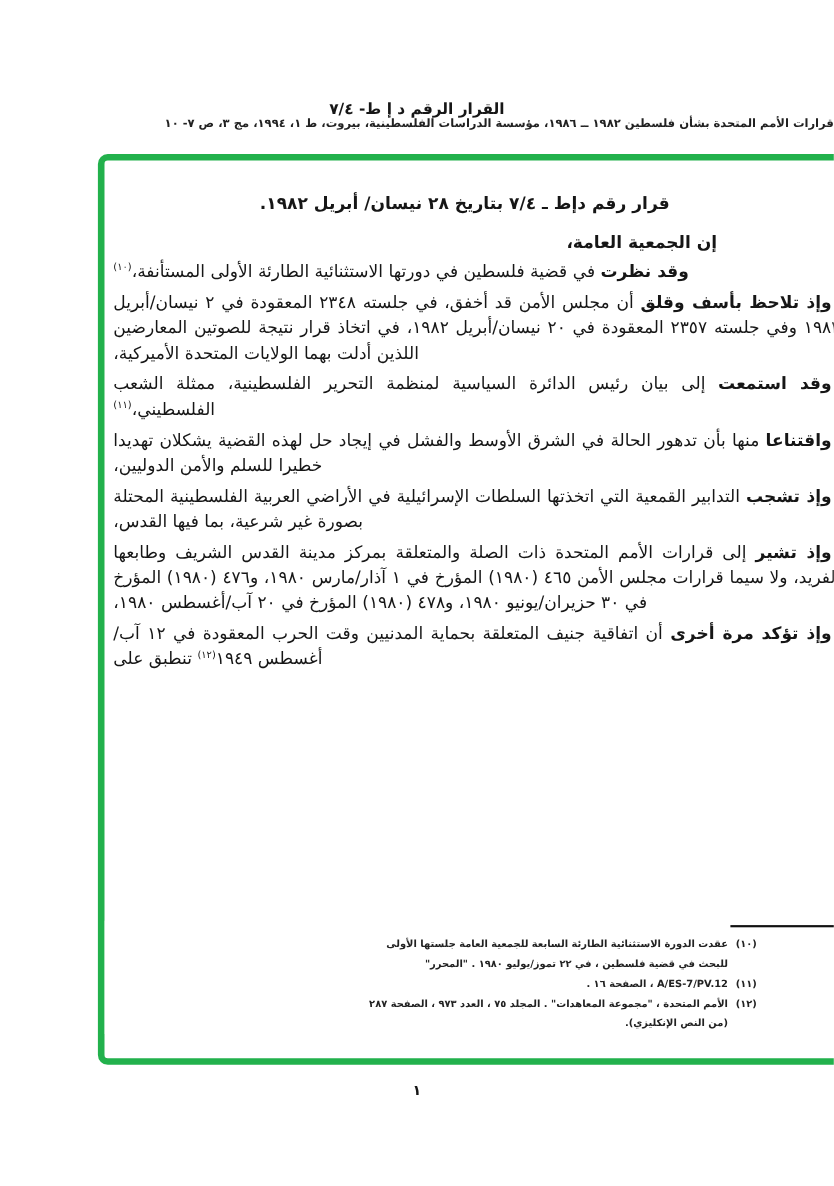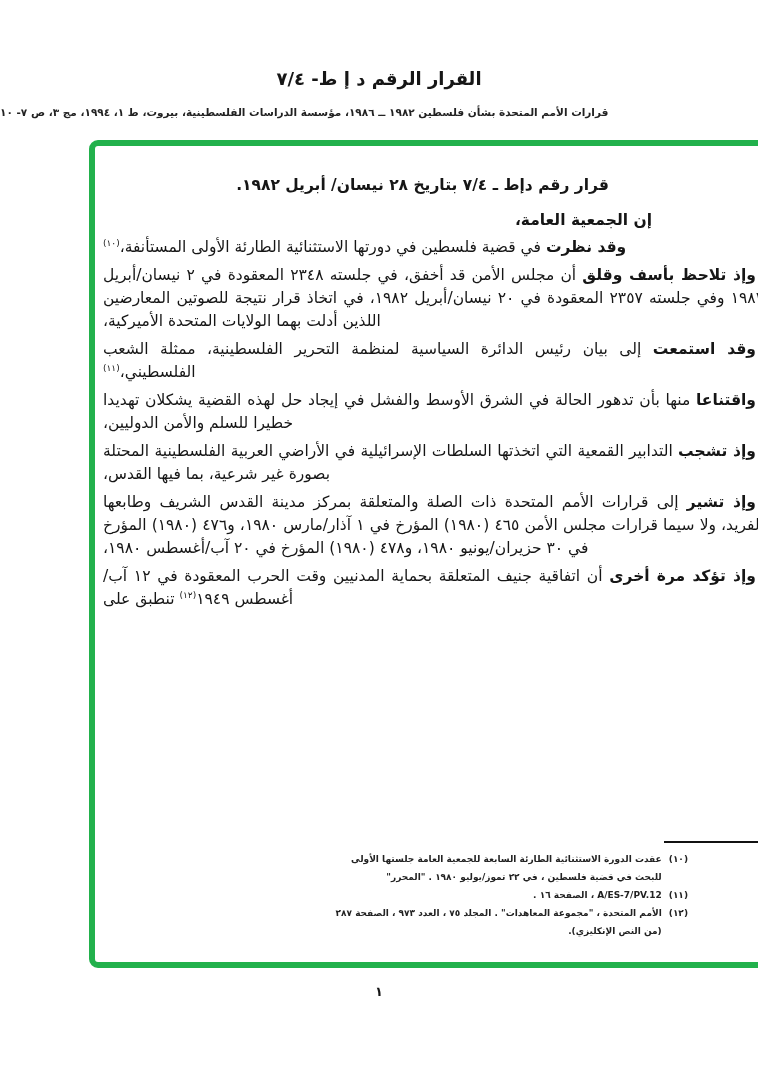--- a/index.html
+++ b/index.html
@@ -2,26 +2,26 @@
 <html lang="ar" dir="rtl"><head>
 <meta charset="utf-8">
 <style>
   html,body{margin:0;padding:0;}
   body{
     width:758px;height:1078px;position:relative;background:#ffffff;
     font-family:"DejaVu Sans",sans-serif;color:#161616;direction:rtl;
     overflow:hidden;
   }
   .doc-title{
-    position:absolute;top:68px;left:0;width:100%;
-    text-align:center;font-weight:bold;font-size:18px;letter-spacing:.2px;
+    position:absolute;top:92px;left:0;width:100%;
+    text-align:center;font-weight:bold;font-size:14px;letter-spacing:.2px;
   }
   .doc-source{
     position:absolute;top:106px;left:0;width:100%;
-    text-align:left;font-weight:bold;font-size:10.5px;color:#222;
+    text-align:right;font-weight:bold;font-size:10.5px;color:#222;
   }
   .green-box{
     position:absolute;left:89px;top:140px;width:727px;height:828px;
     box-sizing:border-box;border:6px solid #22b14c;border-radius:9px;
     background:#fff;overflow:hidden;
   }
   .box-heading{
     margin:30px 60px 0 0;text-align:center;
     font-weight:bold;font-size:15.5px;
   }

